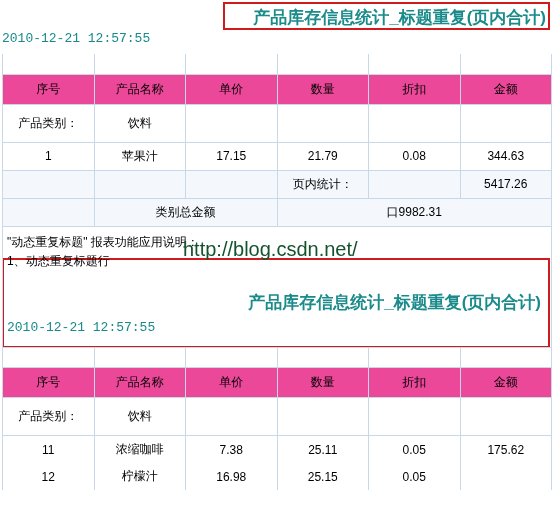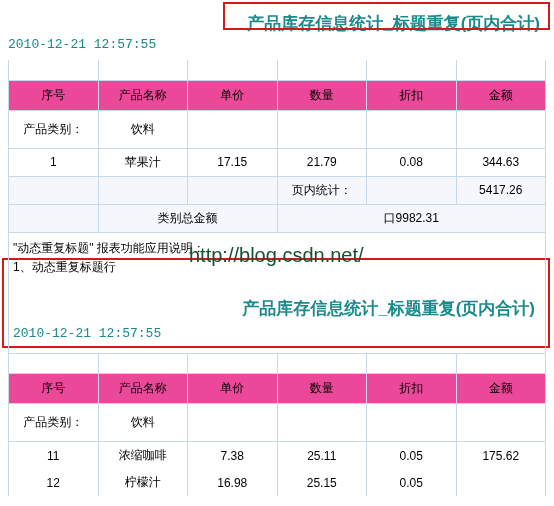--- a/index.html
+++ b/index.html
@@ -1,17 +1,17 @@
 <!DOCTYPE html>
 <html><head>
 <meta charset="utf-8">
 <style>
 *{box-sizing:border-box;margin:0;padding:0}
 body{font-family:"SimSun","宋体",sans-serif;font-size:12px;background:#fff;width:554px;position:relative}
-.wrap{position:relative;padding:8px}
+.wrap{position:relative;padding:2px}
 .title{color:#1a8a8a;font-size:17px;font-weight:bold;text-align:right;padding:4px 6px 2px 0}
 .ts{color:#1a8a8a;font-size:13px;padding:0 6px 8px 0;font-family:"Courier New",monospace}
 table{width:100%;border-collapse:collapse;table-layout:fixed}
 th,td{border:1px solid #c8d8e8;padding:6px 4px;text-align:center;font-weight:normal}
 th{background:#ec4899}
 td.lbl{text-align:center;padding-left:6px}
 .spacer{height:20px}
 .spacer td{border-left:1px solid #c8d8e8;border-right:1px solid #c8d8e8;border-top:none;border-bottom:none}
 .sub td{background:#f4f8fc;padding:5px 4px}
 .catrow td{padding:10px 4px}

